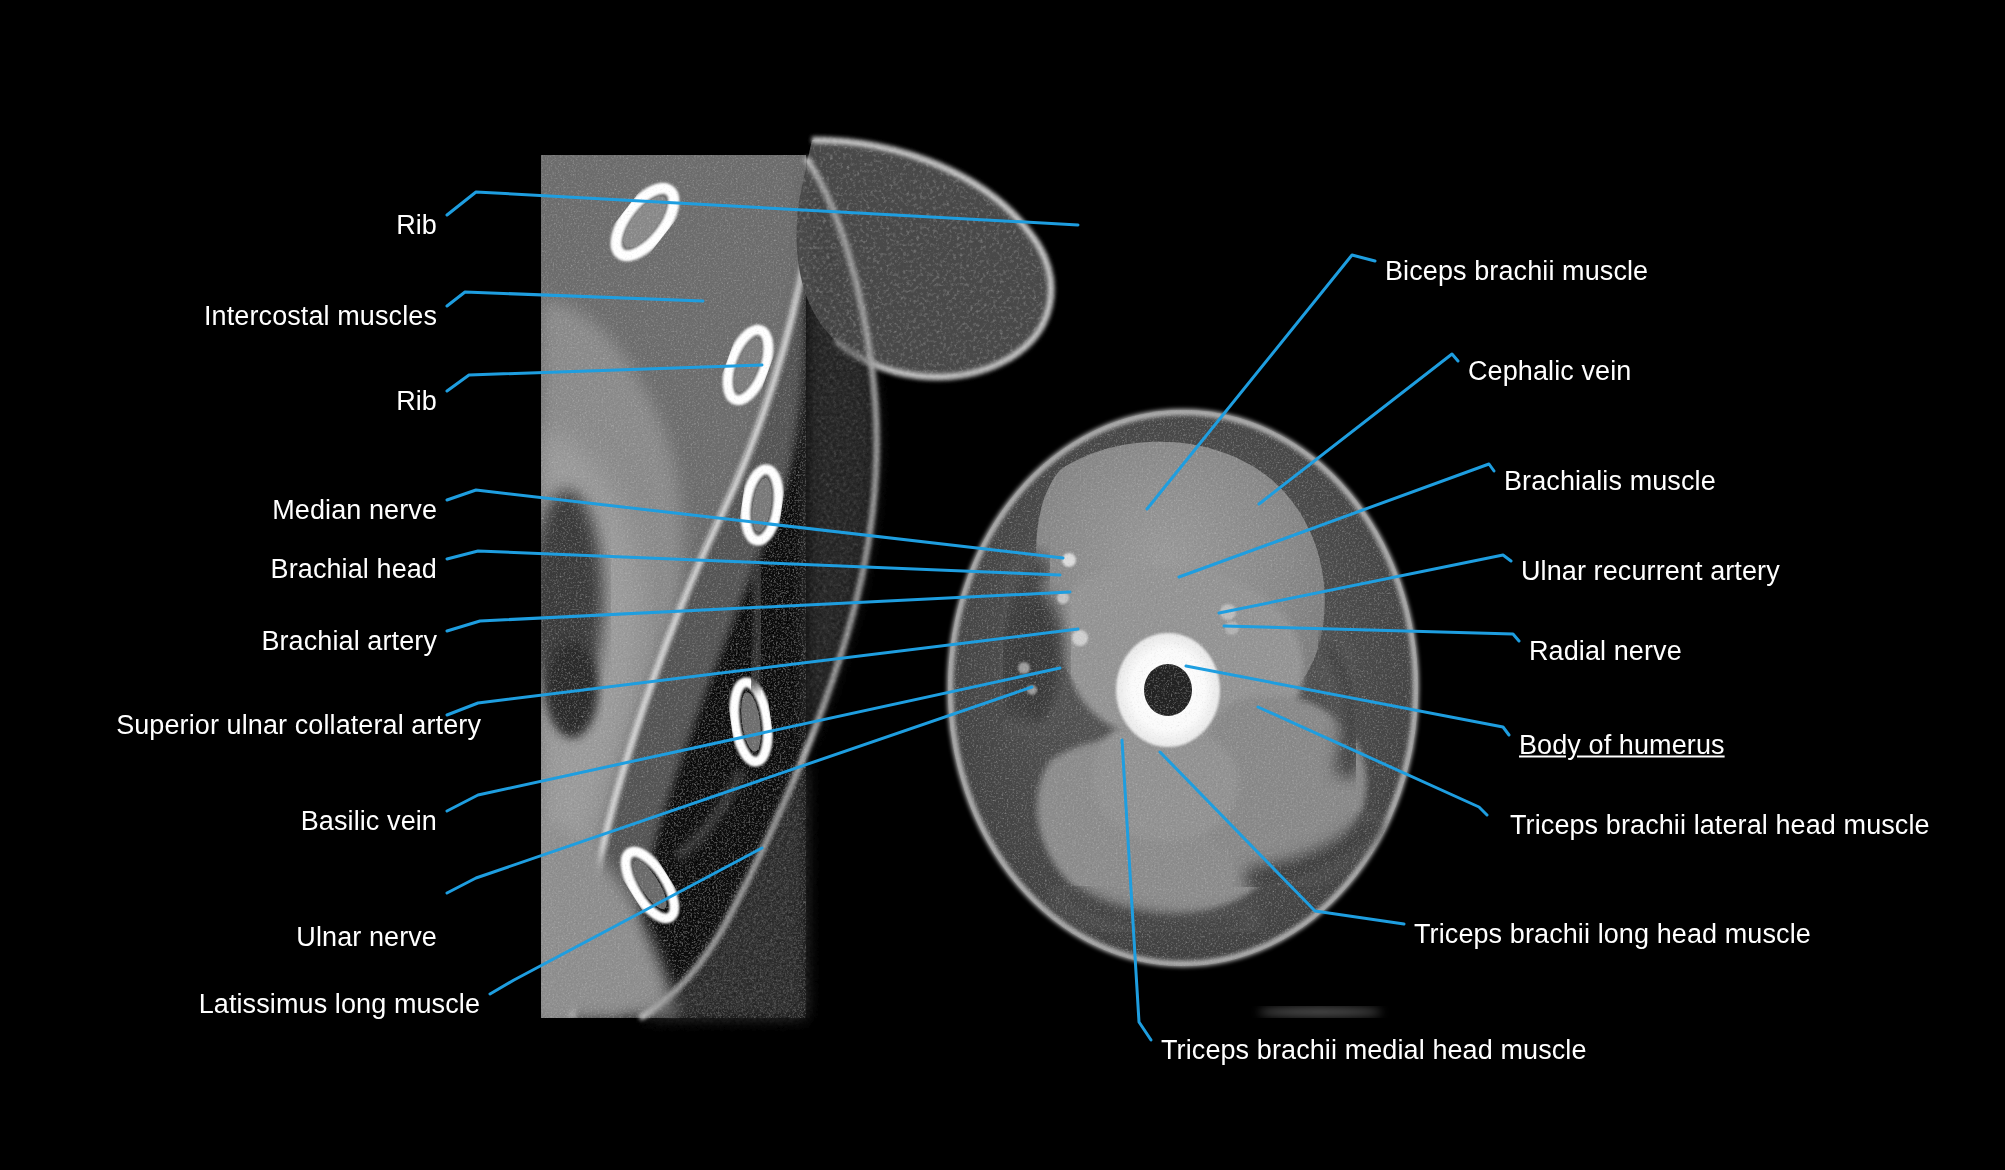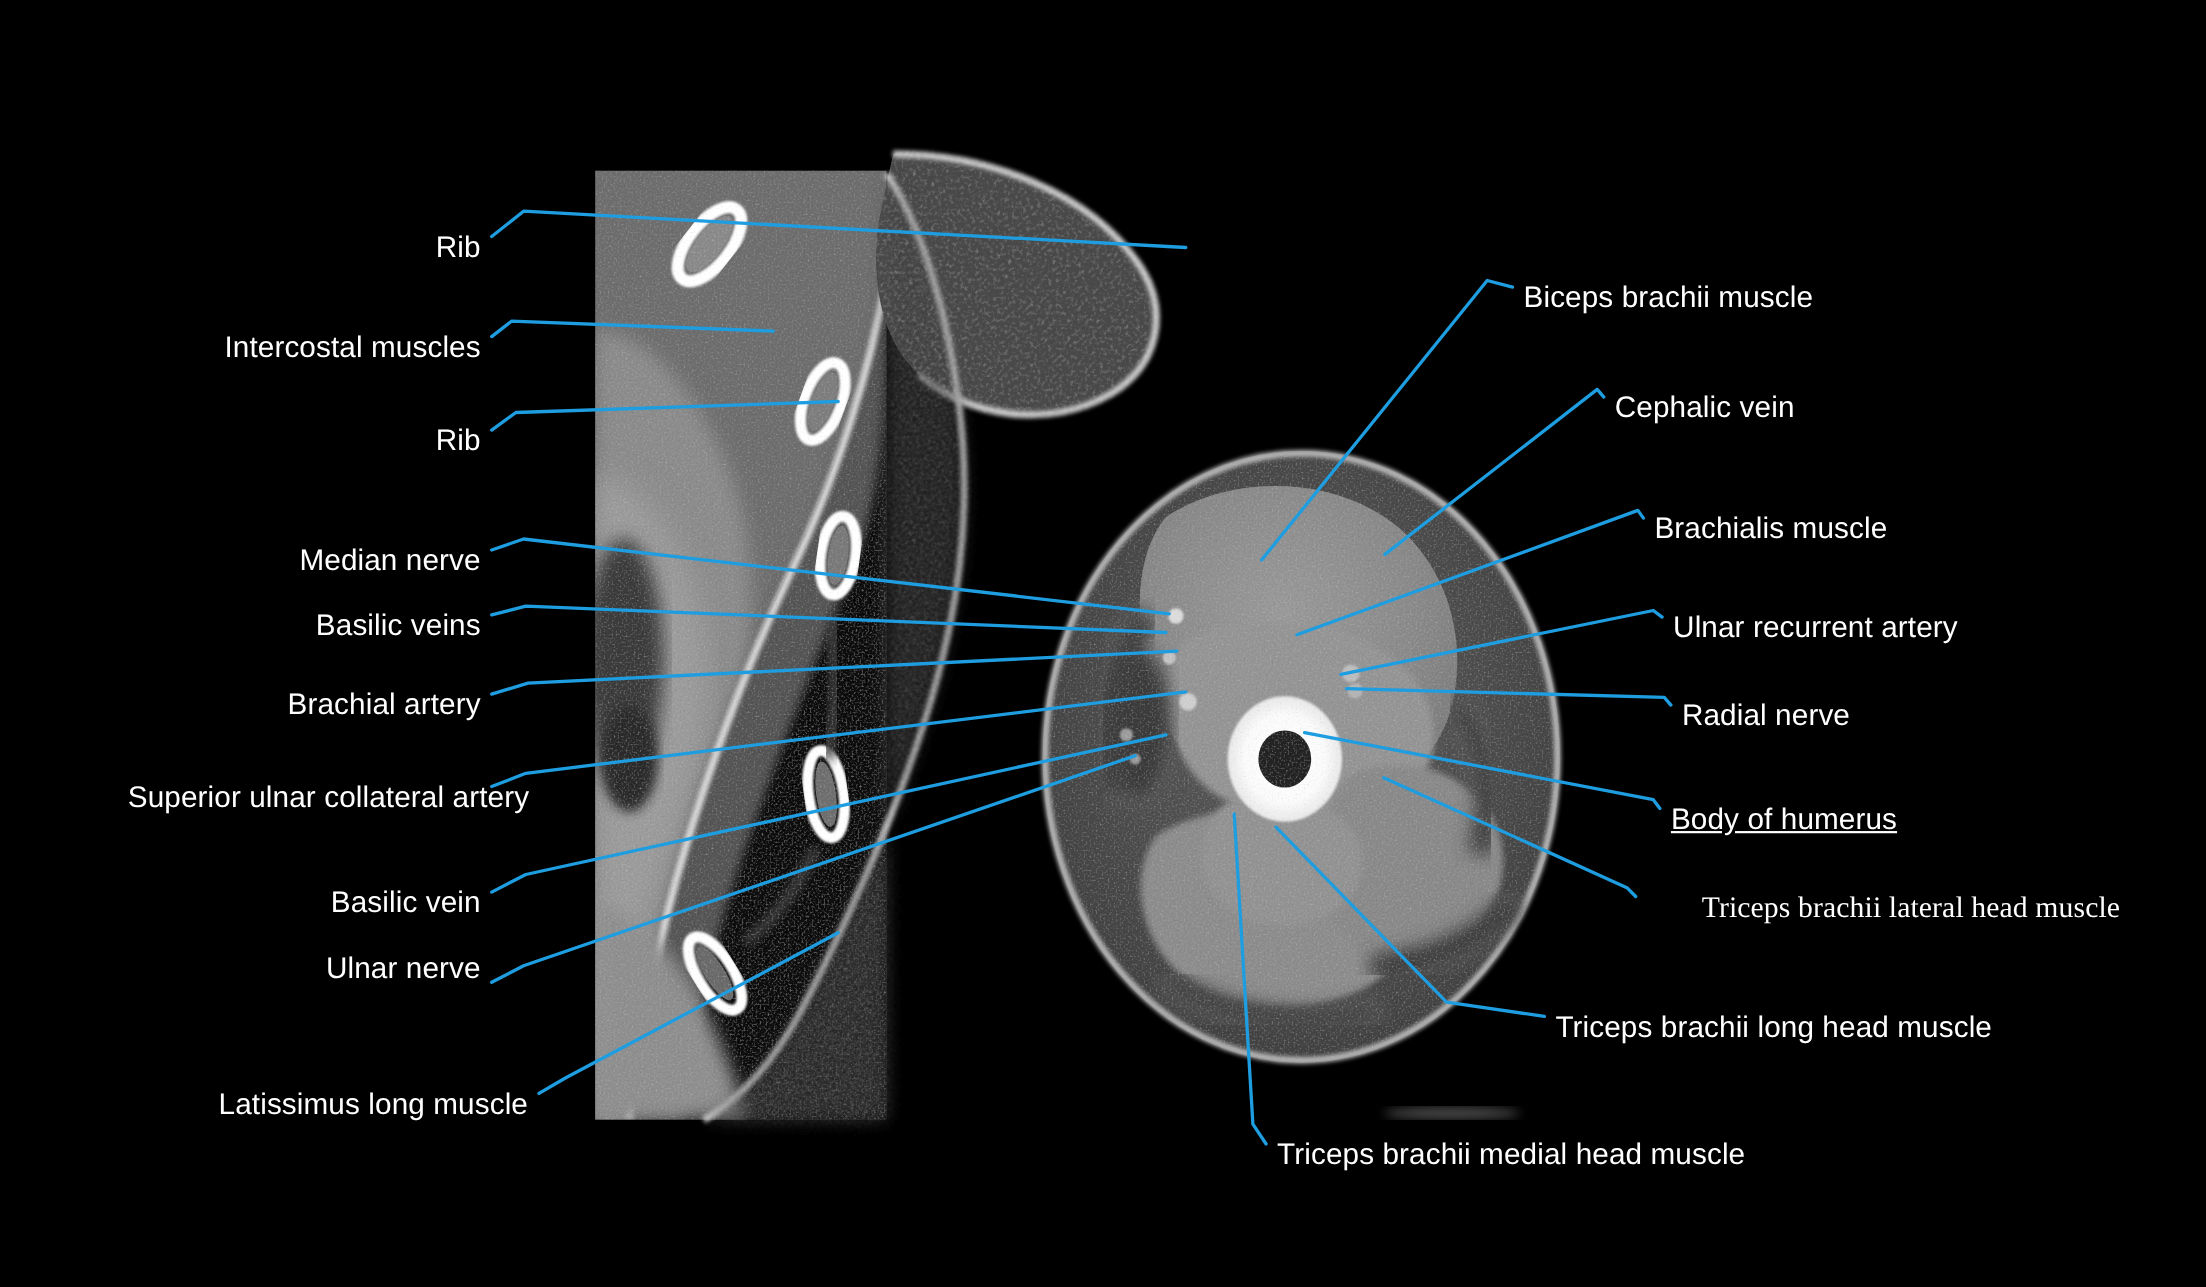--- a/index.html
+++ b/index.html
@@ -316,32 +316,32 @@
         <path d="M1404,924 L1315,911 L1160,752" stroke="#1e9ee0"></path>
         <path d="M1151,1040 L1139,1022 L1122,740" stroke="#1e9ee0"></path>
       </g>
   </svg>
 
   <div id="labels-left">
       <div class="label right-align" style="left: 437px; top: 225px;">Rib</div>
       <div class="label right-align" style="left: 437px; top: 316px;">Intercostal muscles</div>
       <div class="label right-align" style="left: 437px; top: 401px;">Rib</div>
       <div class="label right-align" style="left: 437px; top: 510px;">Median nerve</div>
-      <div class="label right-align" style="left: 437px; top: 569px;">Basilic veins</div>
+      <div class="label right-align" style="left: 437px; top: 569px;">Brachial head</div>
       <div class="label right-align" style="left: 437px; top: 641px;">Brachial artery</div>
       <div class="label right-align" style="left: 437px; top: 725px; margin-left: 44px;">Superior ulnar collateral artery</div>
       <div class="label right-align" style="left: 437px; top: 821px;">Basilic vein</div>
-      <div class="label right-align" style="left: 437px; top: 881px;">Ulnar nerve</div>
+      <div class="label right-align" style="left: 437px; top: 937px;">Ulnar nerve</div>
       <div class="label right-align" style="left: 480px; top: 1004px;">Latissimus long muscle</div>
     </div>
   <div id="labels-right">
       <div class="label left-align" style="left: 1385px; top: 271px;">Biceps brachii muscle</div>
       <div class="label left-align" style="left: 1468px; top: 371px;">Cephalic vein</div>
       <div class="label left-align" style="left: 1504px; top: 481px;">Brachialis muscle</div>
       <div class="label left-align" style="left: 1521px; top: 571px;">Ulnar recurrent artery</div>
       <div class="label left-align" style="left: 1529px; top: 651px;">Radial nerve</div>
       <div class="label left-align" style="left: 1519px; top: 745px; text-decoration: underline;">Body of humerus</div>
-      <div class="label left-align" style="left: 1547px; top: 825px; font-family: Liberation Serif, serif;">Triceps brachii lateral head muscle</div>
+      <div class="label left-align" style="left: 1510px; top: 825px;">Triceps brachii lateral head muscle</div>
       <div class="label left-align" style="left: 1414px; top: 934px;">Triceps brachii long head muscle</div>
       <div class="label left-align" style="left: 1161px; top: 1050px;">Triceps brachii medial head muscle</div>
     </div>
 
 </div>
 
 </body></html>

